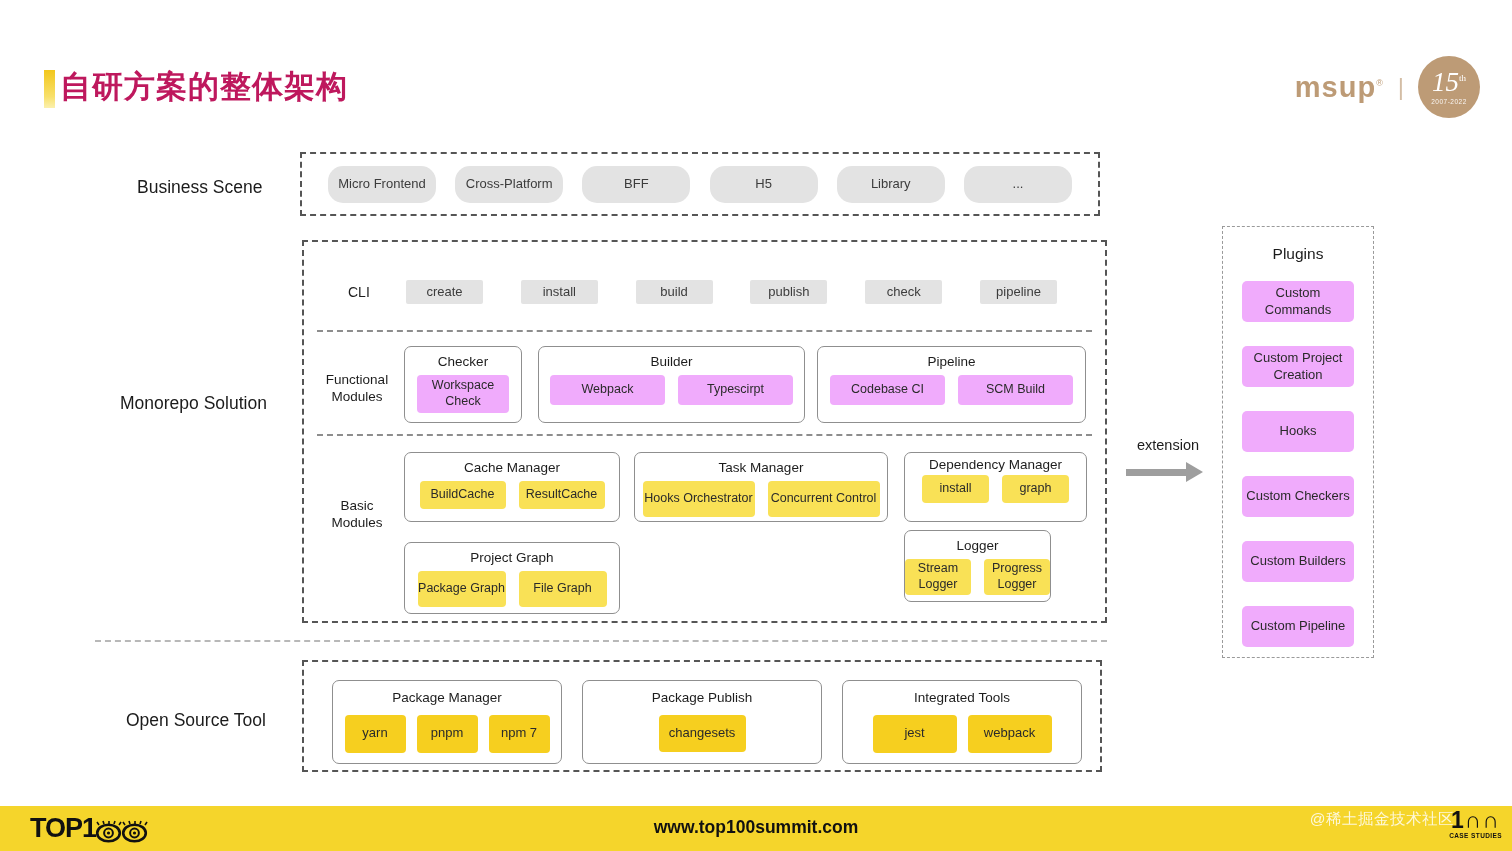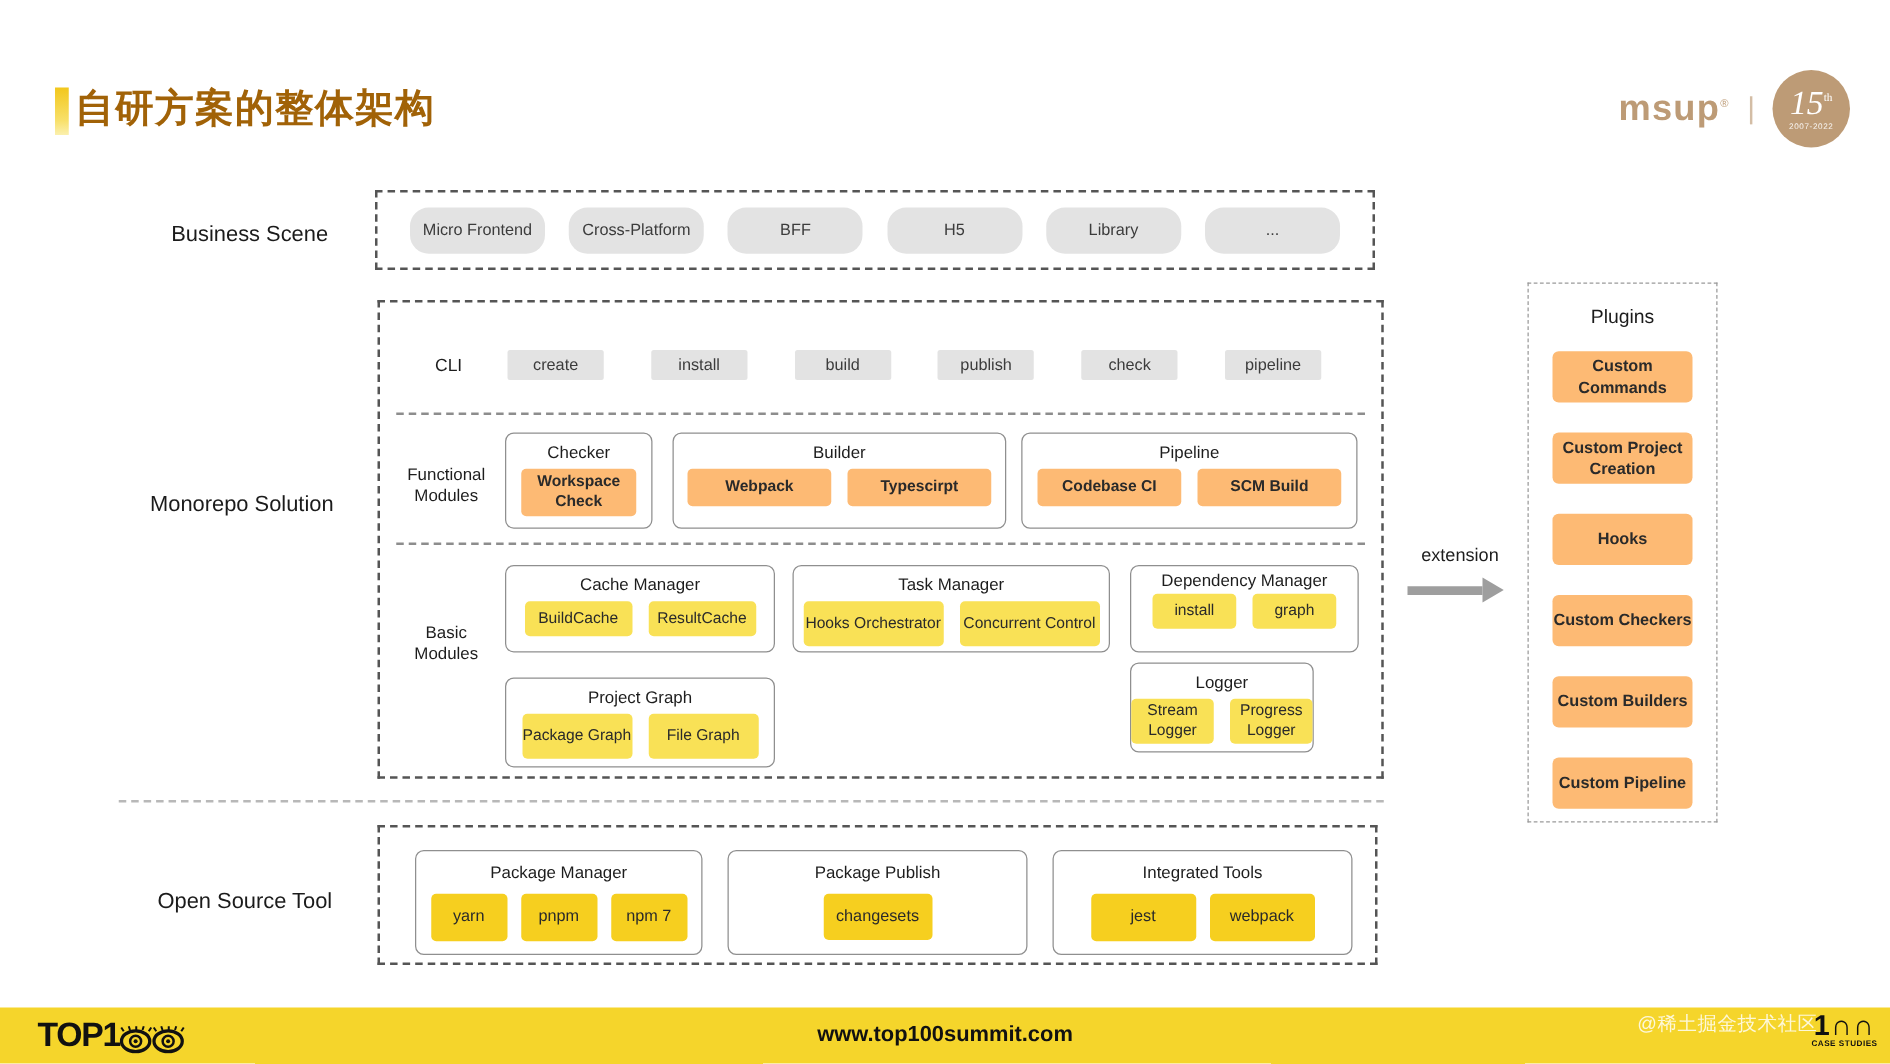--- a/index.html
+++ b/index.html
@@ -3,41 +3,41 @@
 <meta charset="utf-8">
 <style>
   * { margin:0; padding:0; box-sizing:border-box; }
   html,body { background:#fff; }
   body { font-family:"Liberation Sans","DejaVu Sans",sans-serif; }
   .slide { position:relative; width:1512px; height:851px; background:#fff; overflow:hidden; }
 
   
   .accent-bar { position:absolute; left:44px; top:70px; width:11px; height:38px;
                 background:linear-gradient(180deg,#F2C71C 0%,#F8E06A 70%,#FBF0AE 100%); }
-  .page-title { position:absolute; left:60px; top:66px; font-size:31px; font-weight:900; color:#a16207; letter-spacing:1px; }
+  .page-title { position:absolute; left:60px; top:66px; font-size:31px; font-weight:900; color:#be185d; letter-spacing:1px; }
   .brand-wrap { position:absolute; right:32px; top:56px; display:flex; align-items:center; gap:14px; }
   .brand-word { font-size:29px; font-weight:800; color:#BD9B76; letter-spacing:1px; }
   .brand-word sup { font-size:9px; font-weight:400; vertical-align:super; }
   .brand-divider { color:#BD9B76; font-size:24px; font-weight:200; opacity:.65; }
   .badge-15 { width:62px; height:62px; border-radius:50%; background:#BD9B76; color:#fff;
               display:flex; flex-direction:column; align-items:center; justify-content:center; }
   .badge-num { font-family:"Liberation Serif","DejaVu Serif",serif; font-style:italic; font-size:27px; line-height:1; }
   .badge-num sup { font-size:9px; font-style:normal; }
   .badge-years { font-size:6.5px; letter-spacing:.5px; margin-top:2px; opacity:.9; }
 
   
   .row-label { position:absolute; font-size:17.5px; font-weight:500; color:#1b1b1b; }
   .dashed-box { position:absolute; border:2px dashed #555; background:transparent; }
   .panel { position:absolute; background:#fff; border:1.4px solid #8f8f8f; border-radius:7px; }
   .ptitle { text-align:center; font-size:13.5px; color:#1d1d1d; margin-top:7px; line-height:1.15; }
   .prow  { display:flex; justify-content:center; align-items:center; gap:13px; margin-top:5px; }
   .chip { display:flex; align-items:center; justify-content:center; text-align:center;
           border-radius:4px; font-size:12.5px; color:#2a2a2a; line-height:1.25; }
   .chip-gray { background:#E3E3E3; border-radius:2px; font-size:13px; color:#3c3c3c; }
-  .chip-pale { background:#fdba74;font-weight:bold; }
+  .chip-pale { background:#f0abfc; }
   .chip-mid  { background:#F9E156; }
   .chip-gold { background:#F6CF1F; }
 
   
   .business-box { left:300px; top:152px; width:800px; height:64px;
                   display:flex; align-items:center; justify-content:space-between; padding:0 26px; }
   .business-box .chip-gray { width:108px; height:37px;border-radius:15px; }
 
   
   .monorepo-box { left:302px; top:240px; width:805px; height:383px; }

